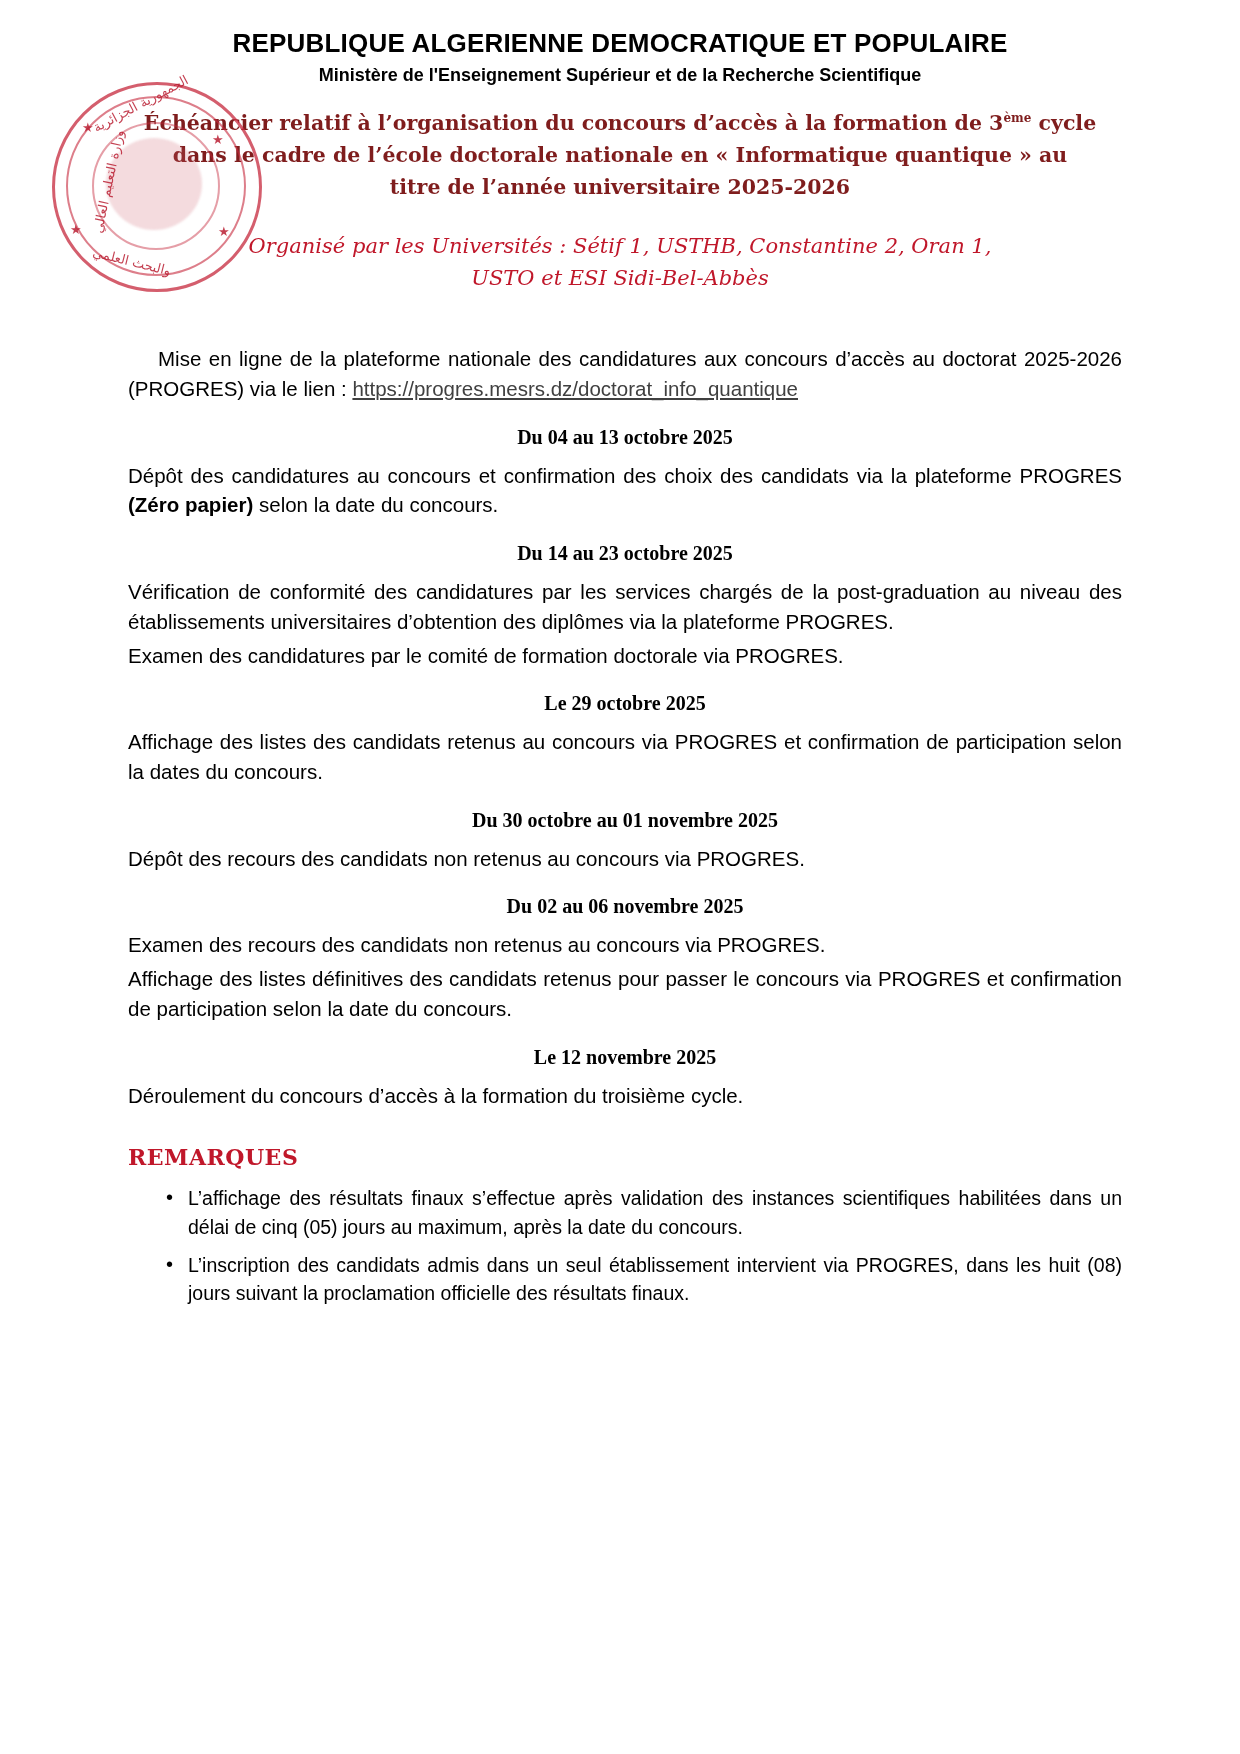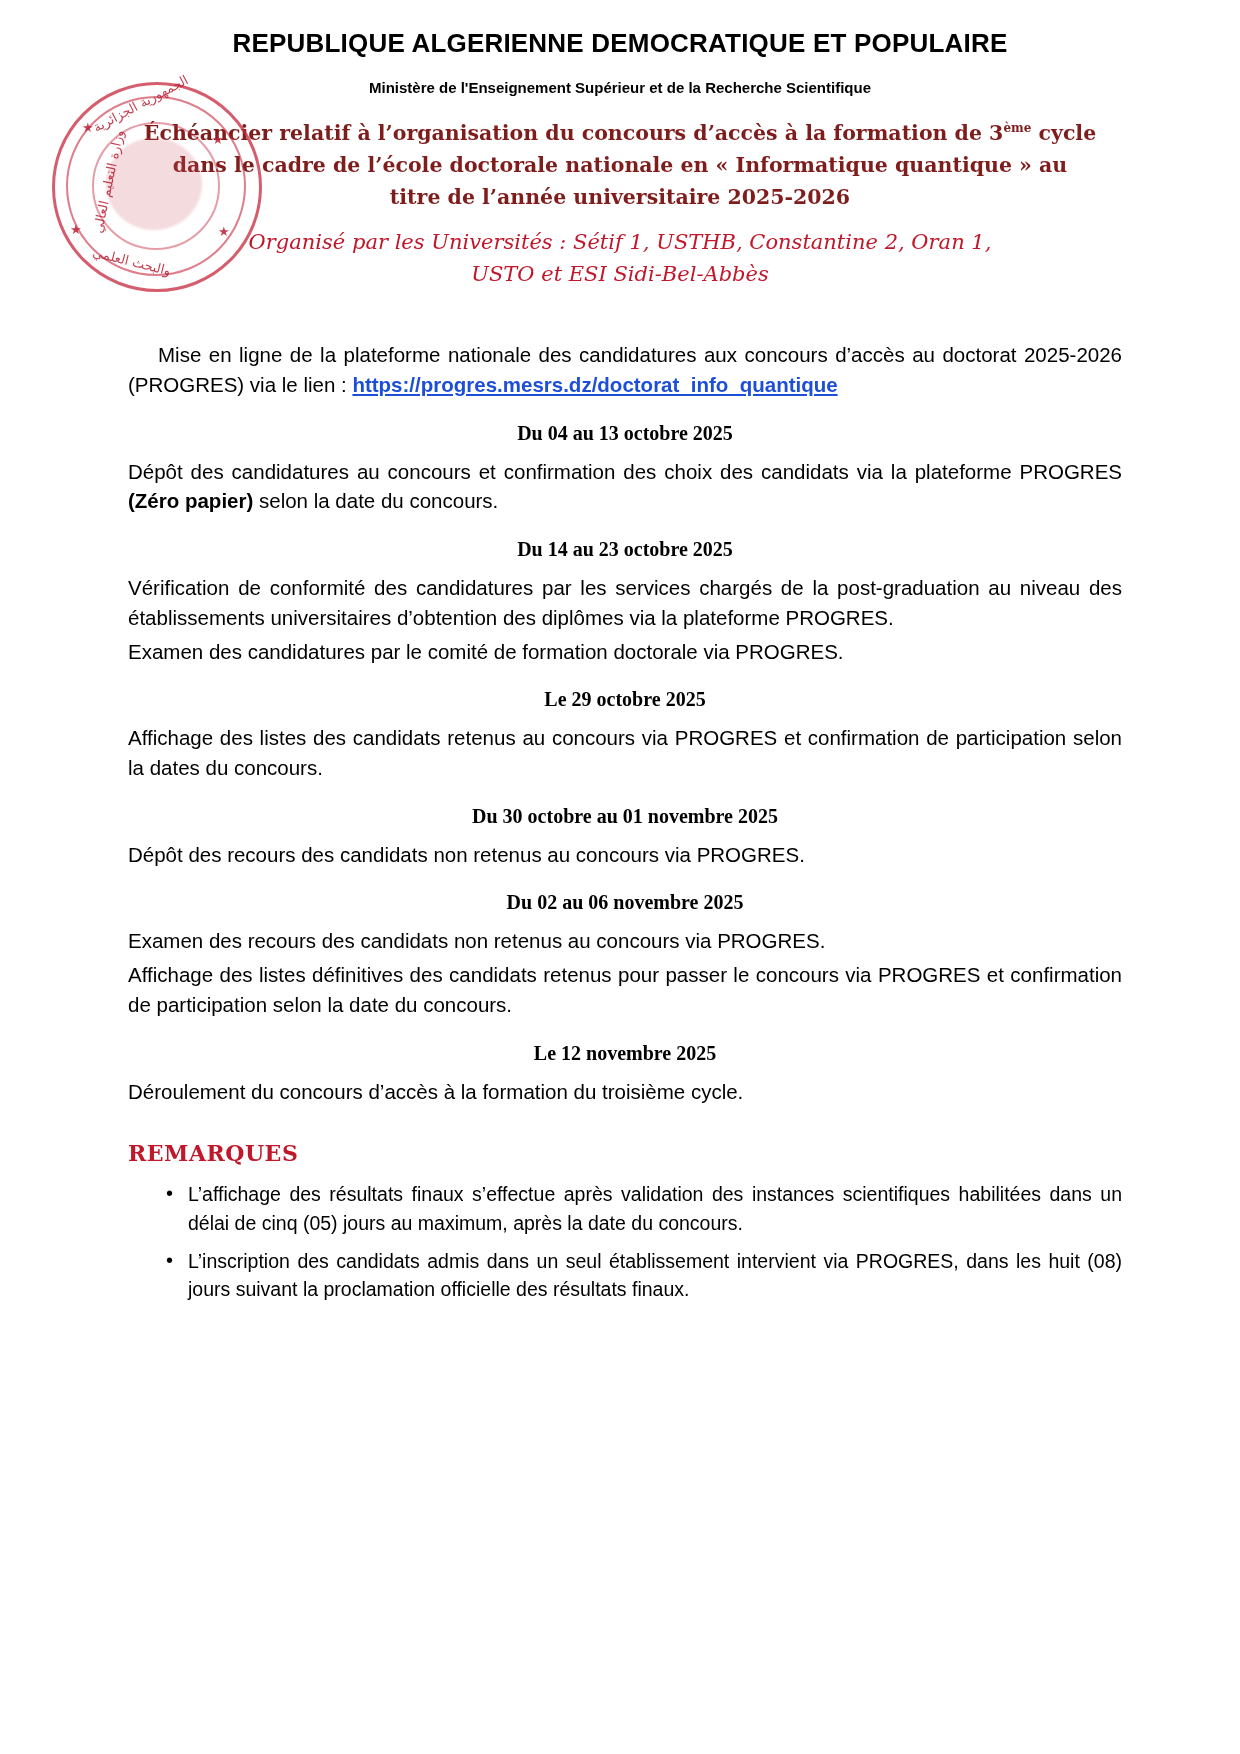--- a/index.html
+++ b/index.html
@@ -27,23 +27,23 @@
   .header {
     text-align: center;
     padding-top: 28px;
   }
   .republic-line {
     font-size: 26px;
     font-weight: bold;
     letter-spacing: 0.2px;
   }
   .ministry-line {
-    font-size: 15px;
-    font-weight: bold;
-    margin-top: 20px;
+    font-size: 18px;
+    font-weight: bold;
+    margin-top: 6px;
   }
 
   
   .red-title {
     color: #7f1d1d;
     text-align: center;
     font-family: "DejaVu Serif", serif;
     font-weight: bold;
     font-size: 20.5px;
     line-height: 1.55;
@@ -54,21 +54,21 @@
     font-size: 12px;
     vertical-align: super;
   }
   .organised {
     color: #c0172a;
     text-align: center;
     font-family: "DejaVu Serif", serif;
     font-style: italic;
     font-size: 21px;
     line-height: 1.5;
-    margin-top: 14px;
+    margin-top: 28px;
     padding: 0 80px;
   }
 
   
   .stamp {
     position: absolute;
     left: 52px;
     top: 82px;
     width: 210px;
     height: 210px;
@@ -126,22 +126,22 @@
     font-size: 20.5px;
     line-height: 1.45;
     text-align: justify;
     text-justify: inter-word;
     margin: 0 0 4px 0;
   }
   .para.indent {
     text-indent: 30px;
   }
   .link {
-    color: #1d4ed8;
-    font-weight: bold;
+    color: #404040;
+    font-weight: normal;
     text-decoration: underline;
     word-break: break-all;
   }
   .date-head {
     text-align: center;
     font-family: Liberation Serif, serif;
     font-weight: bold;
     font-size: 20px;
     margin: 22px 0 12px 0;
   }

